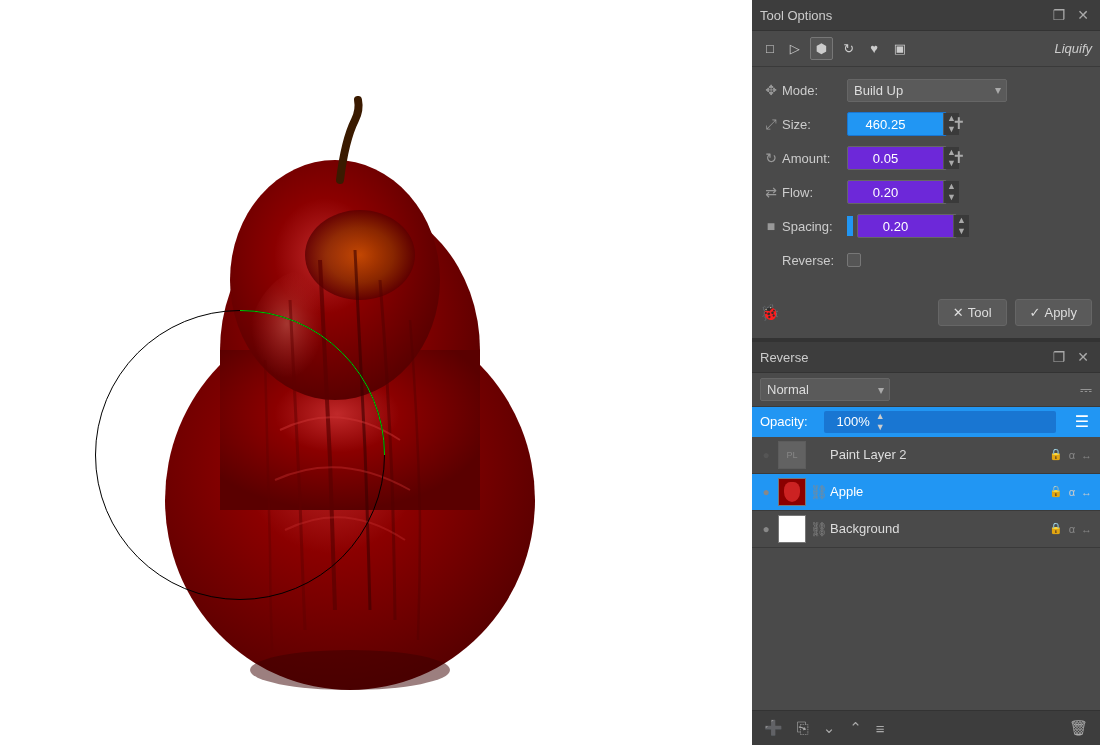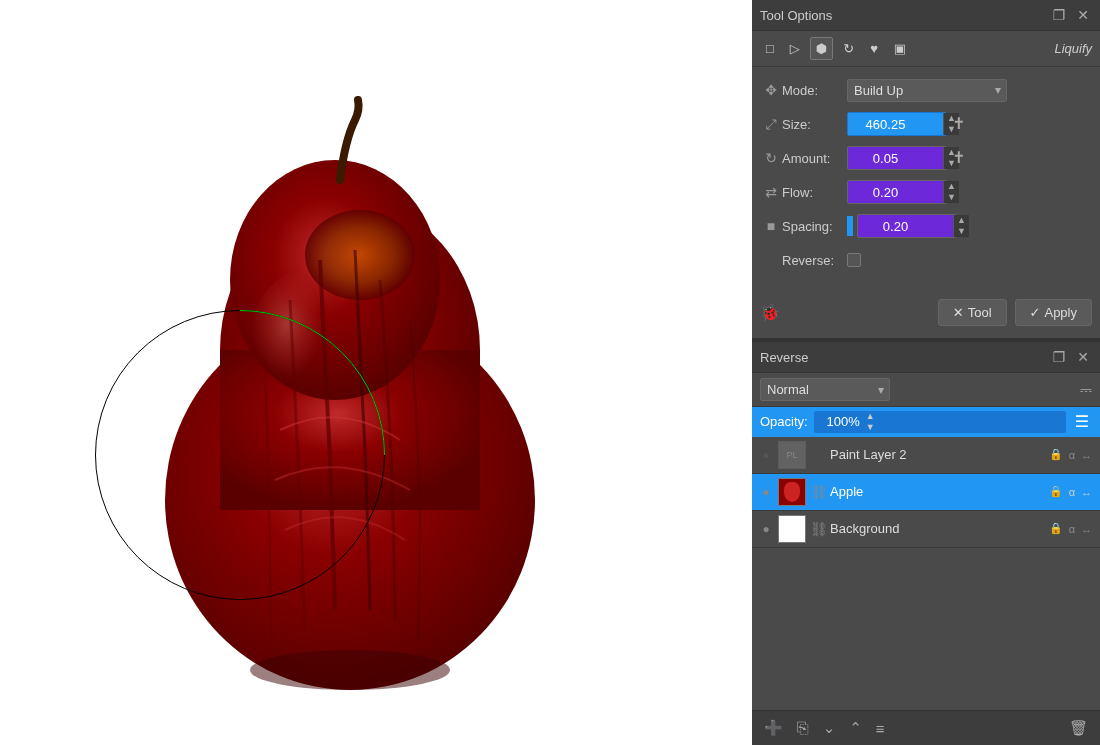--- a/index.html
+++ b/index.html
@@ -363,21 +363,21 @@
       font-size: 15px;
       margin-left: auto;
     }
 
     
     .opacity-row {
       display: flex;
       align-items: center;
       padding: 4px 8px;
       background: #2196F3;
-      gap: 6px;
+      gap: 16px;
     }
 
     .opacity-label {
       color: #fff;
       font-size: 13px;
     }
 
     .opacity-input-wrap {
       display: flex;
       align-items: center;

